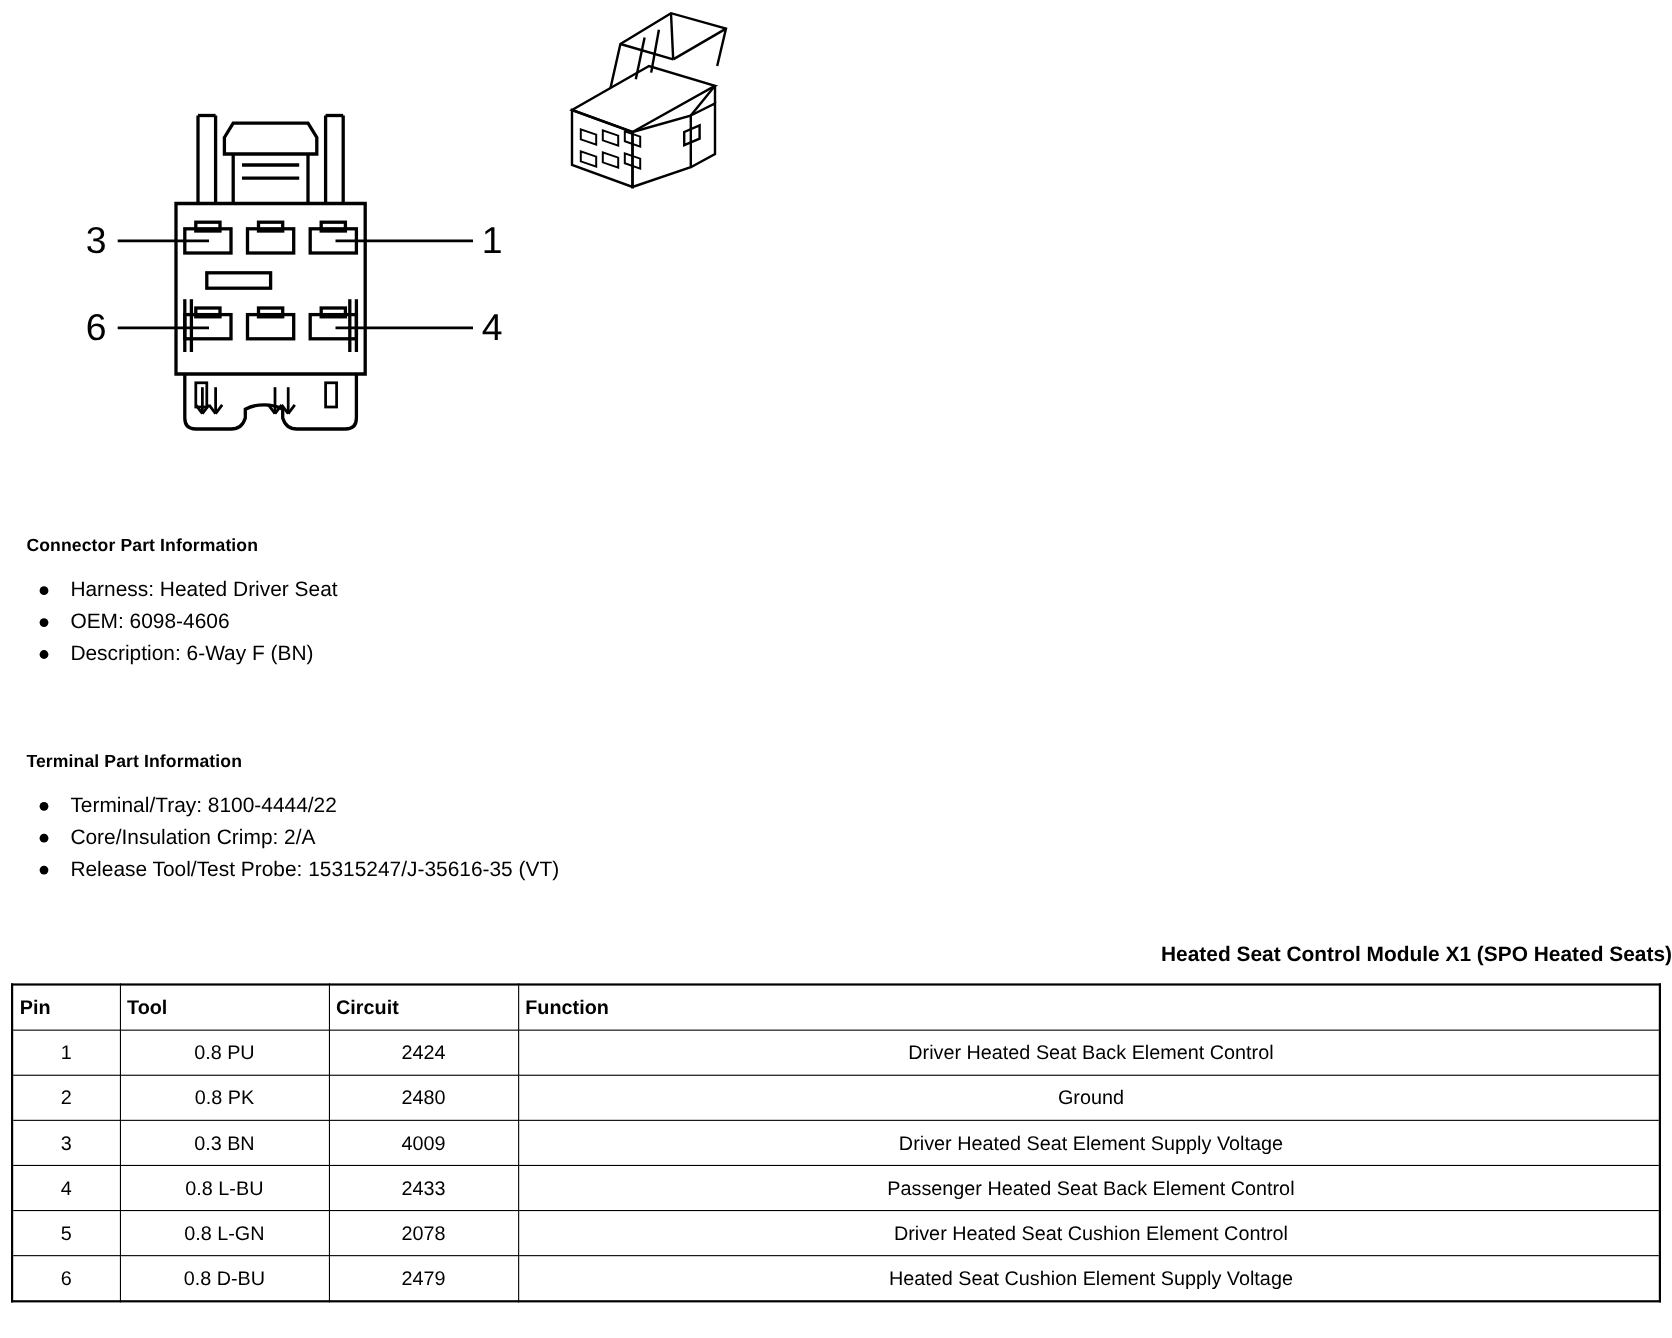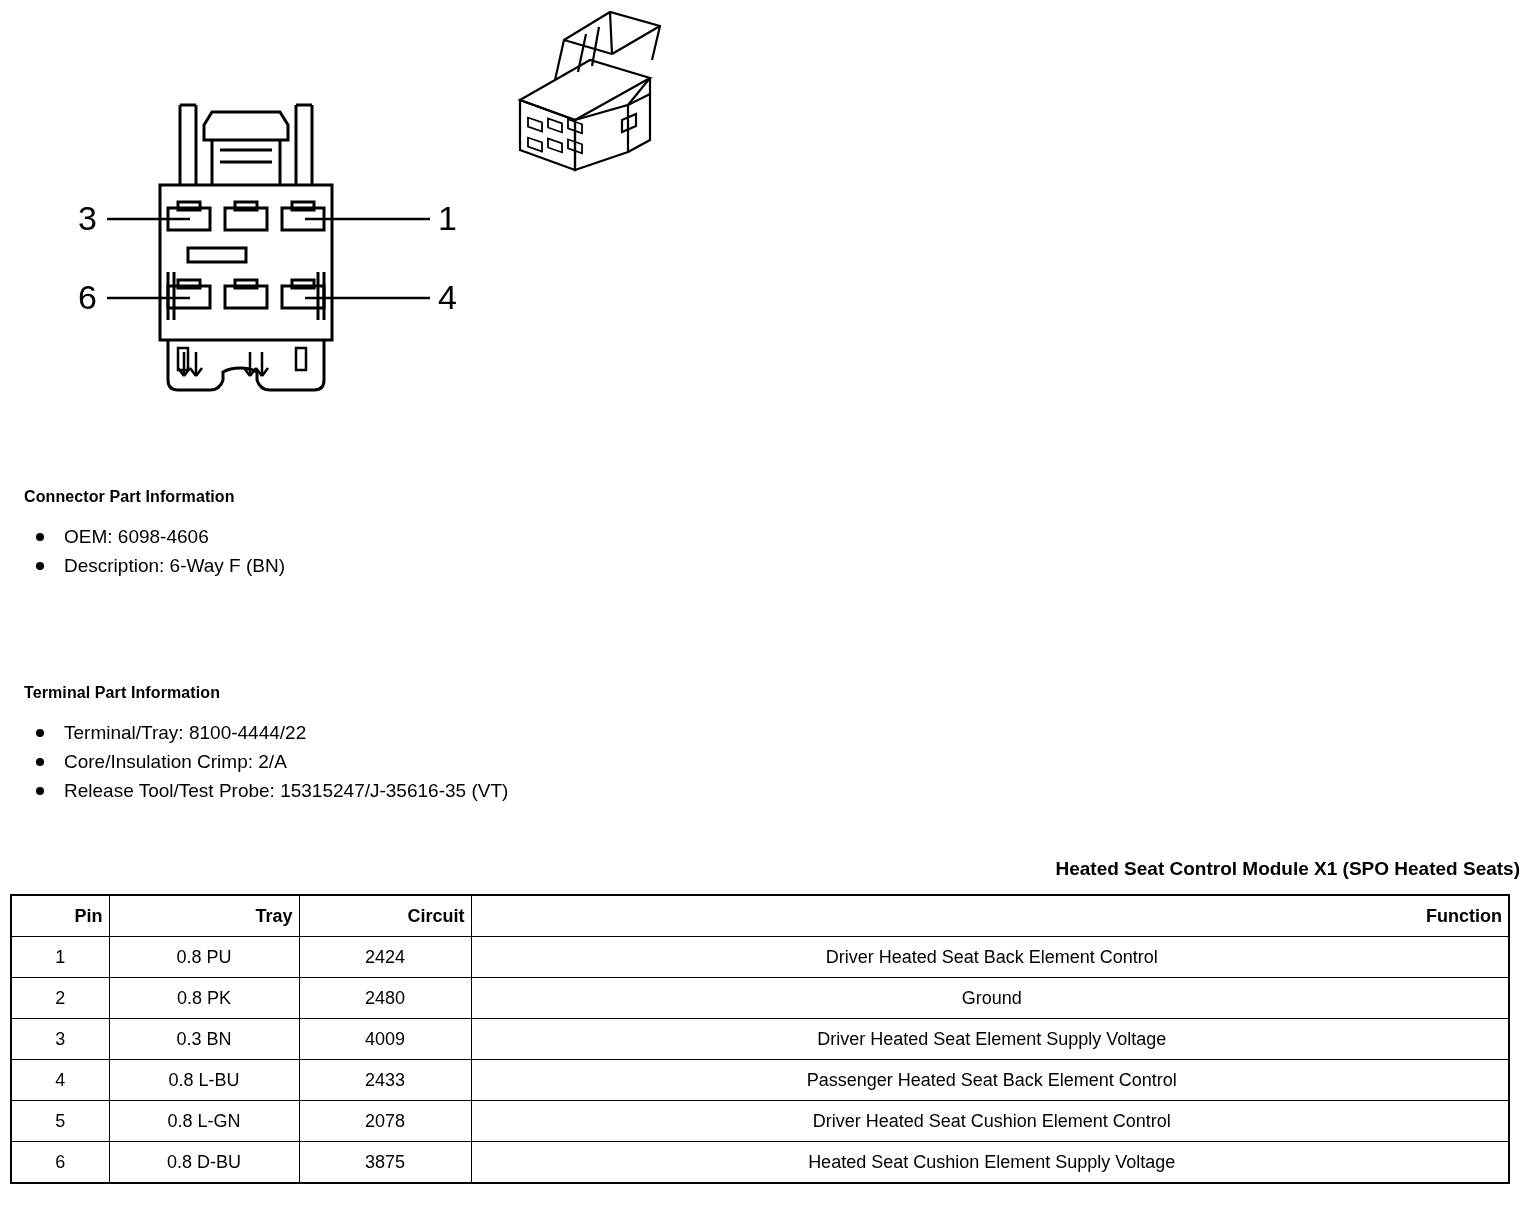--- a/index.html
+++ b/index.html
@@ -99,21 +99,21 @@
   }
   table.pinout th,
   table.pinout td {
     border: 1px solid #000;
     font-size: 18px;
     height: 40px;
     padding: 0 6px;
   }
   table.pinout thead th {
     font-weight: bold;
-    text-align: right;
+    text-align: left;
   }
   table.pinout tbody td.c-pin,
   table.pinout tbody td.c-wire,
   table.pinout tbody td.c-circuit {
     text-align: center;
   }
   table.pinout tbody td.c-function {
     text-align: center;
     padding-left: 10px;
   }
@@ -232,20 +232,21 @@
       <rect x="28" y="128" width="14" height="9" transform="skewY(19)"></rect>
       <rect x="48" y="122" width="14" height="9" transform="skewY(19)"></rect>
       <rect x="68" y="116" width="14" height="9" transform="skewY(19)"></rect>
     </g>
   </svg>
 </div>
 
 <div id="connector-part-info" class="section">
   <h2 class="section-title">Connector Part Information</h2>
   <ul class="bullets">
+    <li>Harness: Heated Driver Seat</li>
     <li>OEM: 6098-4606</li>
     <li>Description: 6-Way F (BN)</li>
   </ul>
 </div>
 
 <div id="terminal-part-info" class="section">
   <h2 class="section-title">Terminal Part Information</h2>
   <ul class="bullets">
     <li>Terminal/Tray: 8100-4444/22</li>
     <li>Core/Insulation Crimp: 2/A</li>
@@ -258,21 +259,21 @@
   <table class="pinout">
     <colgroup>
       <col class="w-pin">
       <col class="w-wire">
       <col class="w-circuit">
       <col class="w-function">
     </colgroup>
     <thead>
       <tr>
         <th>Pin</th>
-        <th>Tray</th>
+        <th>Tool</th>
         <th>Circuit</th>
         <th>Function</th>
       </tr>
     </thead>
     <tbody>
       <tr>
         <td class="c-pin">1</td>
         <td class="c-wire">0.8 PU</td>
         <td class="c-circuit">2424</td>
         <td class="c-function">Driver Heated Seat Back Element Control</td>
@@ -297,18 +298,18 @@
       </tr>
       <tr>
         <td class="c-pin">5</td>
         <td class="c-wire">0.8 L-GN</td>
         <td class="c-circuit">2078</td>
         <td class="c-function">Driver Heated Seat Cushion Element Control</td>
       </tr>
       <tr>
         <td class="c-pin">6</td>
         <td class="c-wire">0.8 D-BU</td>
-        <td class="c-circuit">3875</td>
+        <td class="c-circuit">2479</td>
         <td class="c-function">Heated Seat Cushion Element Supply Voltage</td>
       </tr>
     </tbody>
   </table>
 </div>
 
 </body></html>

